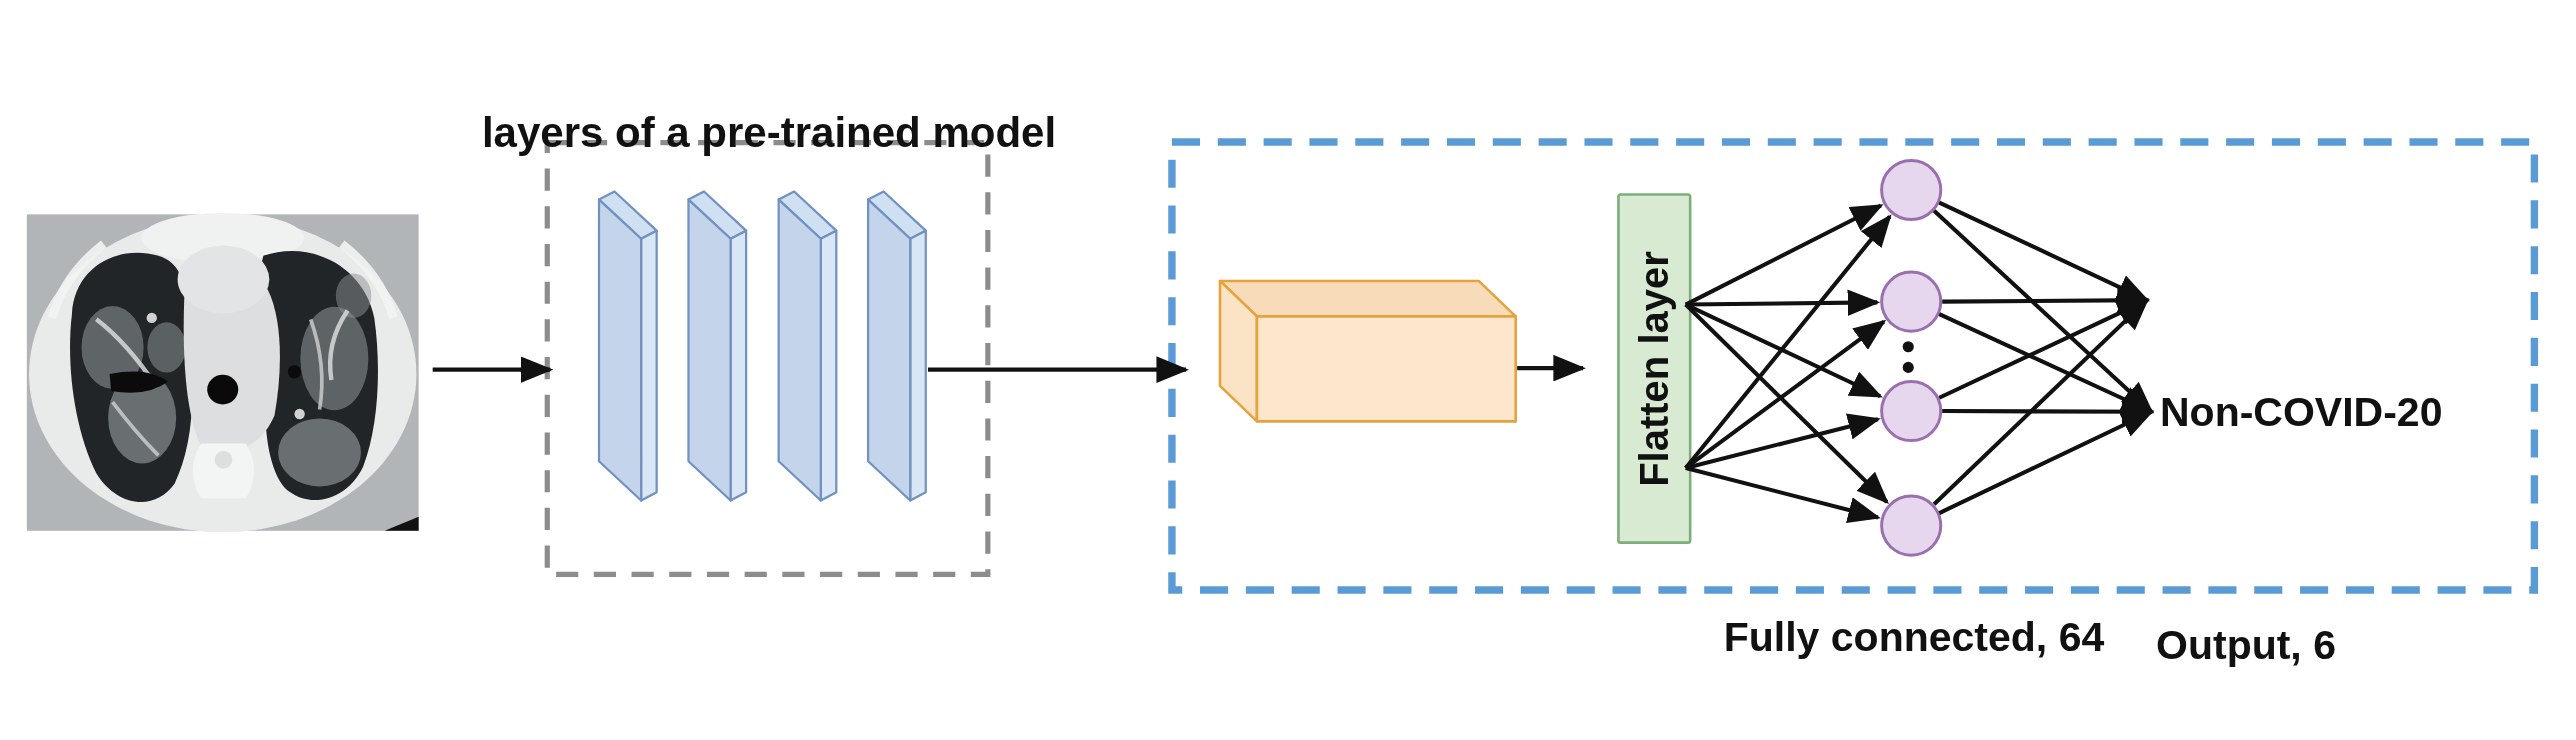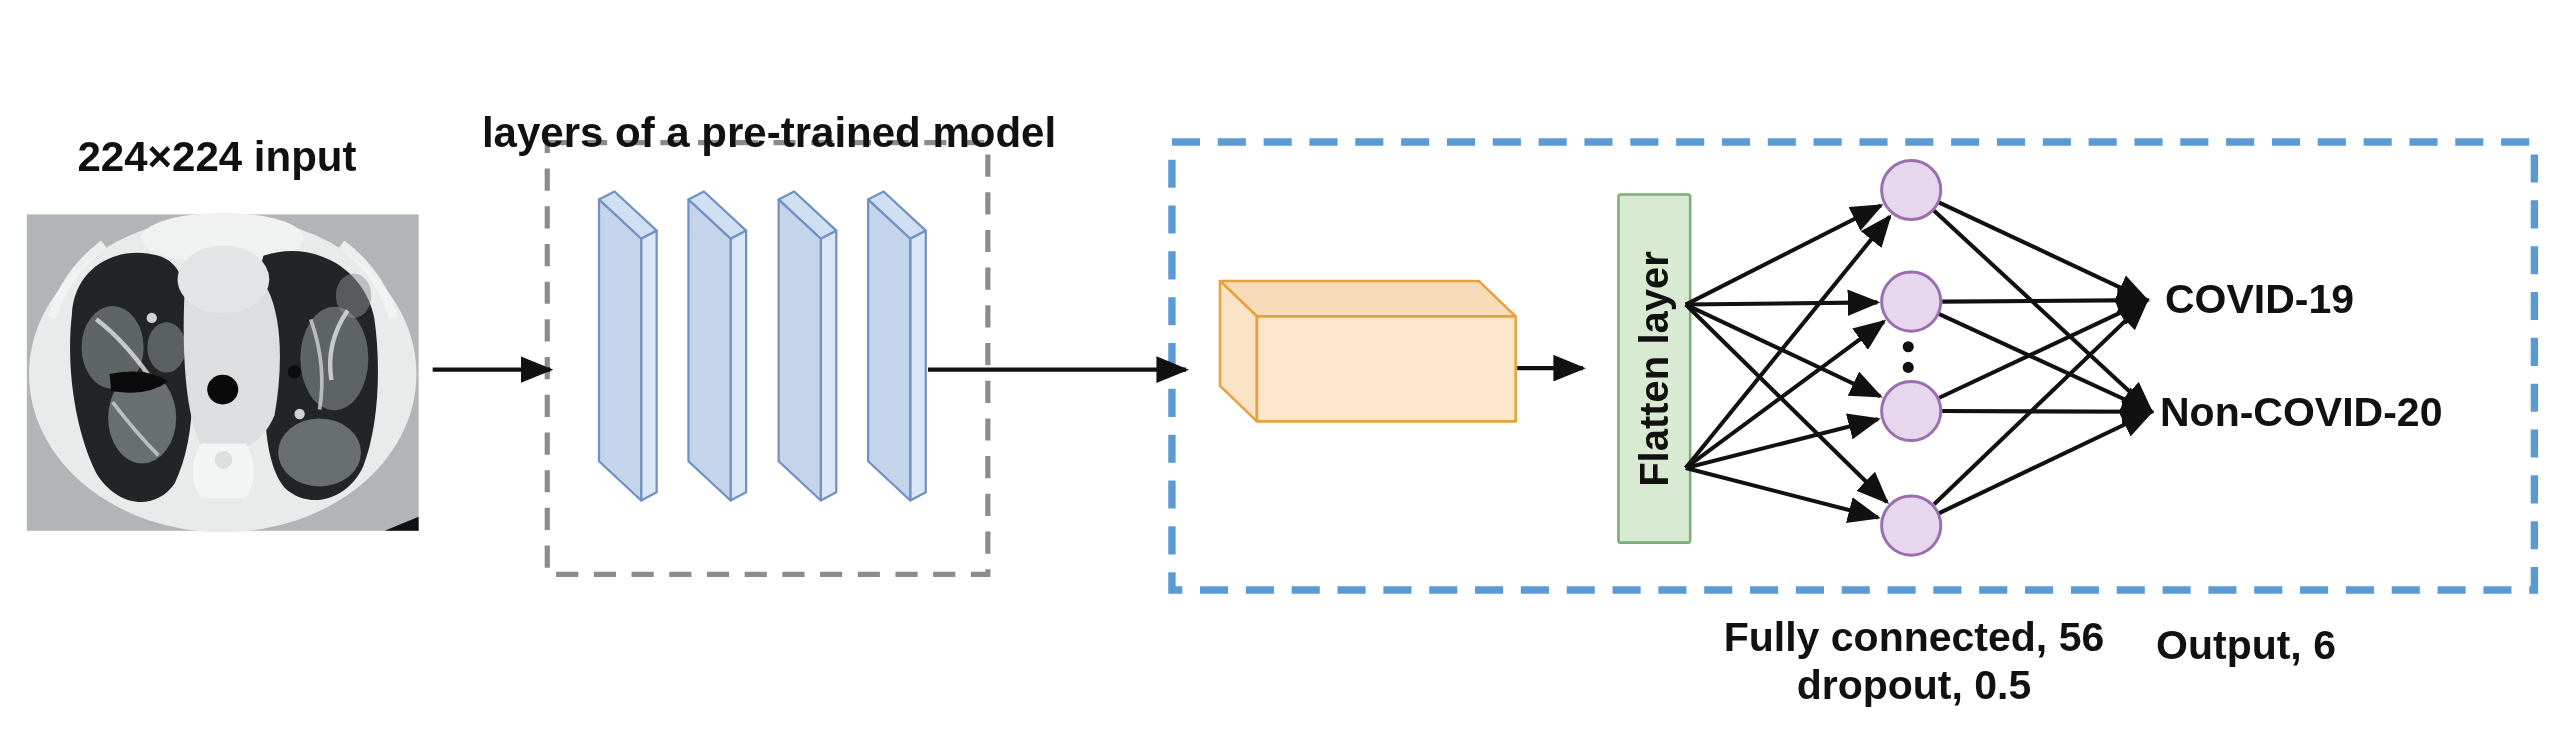--- a/index.html
+++ b/index.html
@@ -136,30 +136,27 @@
       <line x1="2627" y1="408" x2="2904" y2="406"></line>
       <line x1="2623" y1="538" x2="2904" y2="406"></line>
       <line x1="2616" y1="682" x2="2904" y2="406"></line>
       <line x1="2616" y1="285" x2="2910" y2="557"></line>
       <line x1="2623" y1="425" x2="2910" y2="557"></line>
       <line x1="2627" y1="556" x2="2910" y2="557"></line>
       <line x1="2623" y1="694" x2="2910" y2="557"></line>
     </g>
   </svg>
 
-  <div class="label" style="left:217px;top:157px;font-size:42px;">224×224 input</div>
 
   <div class="label" style="left:769px;top:101px;font-size:42px;margin-top:32px;">layers of a pre-trained model</div>
 
 
 
   <div class="label rot" style="left:1654px;top:369px;font-size:40px;">Flatten layer</div>
 
-  <div class="label left-anchor" style="left:2165px;top:299px;font-size:41px;">COVID-19</div>
   <div class="label left-anchor" style="left:2160px;top:412px;font-size:41px;">Non-COVID-20</div>
 
-  <div class="label" style="left:1914px;top:637px;font-size:41px;">Fully connected, 56</div>
-  <div class="label" style="left:1914px;top:685px;font-size:41px;">dropout, 0.5</div>
+  <div class="label" style="left:1914px;top:637px;font-size:41px;">Fully connected, 64</div>
 
   <div class="label" style="left:2246px;top:645px;font-size:41px;">Output, 6</div>
 
 </div>
 
 
 </body></html>

